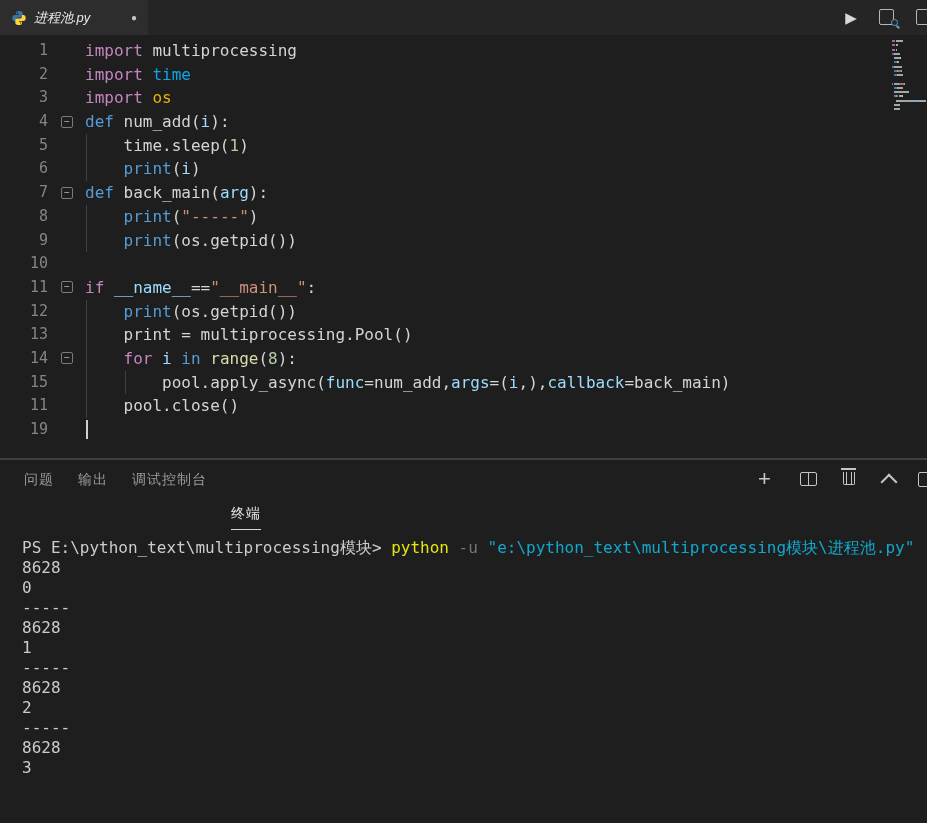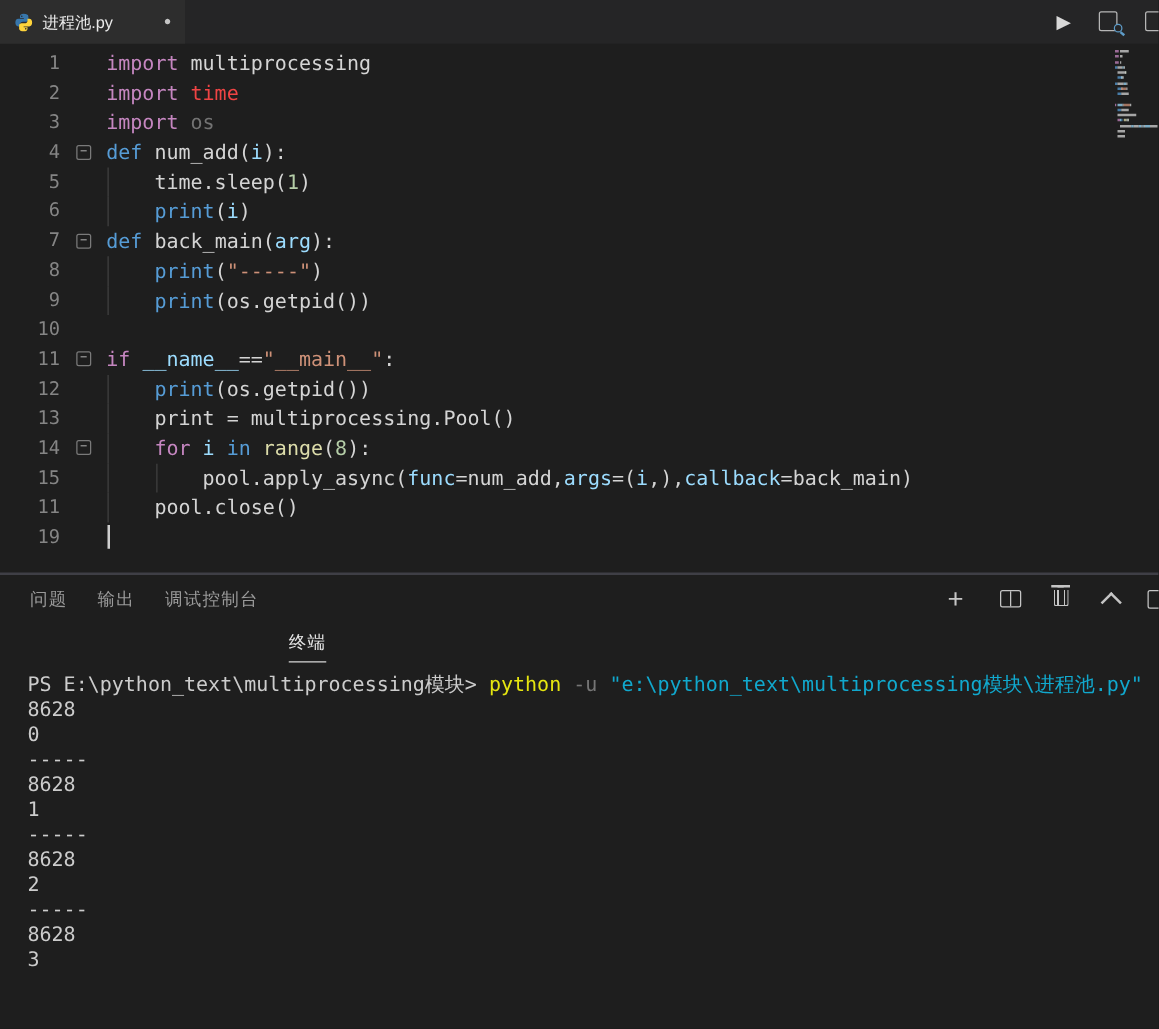--- a/index.html
+++ b/index.html
@@ -2,21 +2,21 @@
 <html><head>
 <meta charset="utf-8">
 <style>
   html,body{margin:0;padding:0;background:#1e1e1e;}
   .window{position:relative;width:927px;height:823px;background:#1e1e1e;overflow:hidden;
           font-family:"Liberation Sans",sans-serif;-webkit-font-smoothing:antialiased;}
 
   
   .tabbar{position:absolute;top:0;left:0;width:100%;height:35px;background:#252526;}
   .tab{position:absolute;left:0;top:0;width:148px;height:35px;background:#2d2d2d;
-       display:flex;align-items:center;padding:0 11px;box-sizing:border-box;}
+       display:flex;align-items:center;padding:0 11px;box-sizing:border-box;font-style:italic;}
   .pylogo{width:16px;height:16px;flex:none;margin-right:7px;}
   .tab-title{color:#e9e9e9;font-size:13px;white-space:nowrap;}
   .dirty-dot{margin-left:auto;color:#c5c5c5;font-size:10px;}
   .run-btn{position:absolute;left:840px;top:7px;width:22px;height:22px;color:#d8d8d8;
            font-size:15px;line-height:22px;text-align:center;cursor:pointer;}
   .search-ic{position:absolute;left:879px;top:9px;width:15px;height:16px;
              border:1.5px solid #b6b6b6;border-radius:2px;box-sizing:border-box;}
   .search-ic .lens{position:absolute;right:-5px;bottom:-2px;width:7px;height:7px;
                    border:1.7px solid #5e9cc8;border-radius:50%;background:#252526;box-sizing:border-box;}
   .search-ic .handle{position:absolute;right:-7px;bottom:-4px;width:4px;height:1.7px;
@@ -92,22 +92,22 @@
     <div class="search-ic">
       <span class="lens"></span>
       <span class="handle"></span>
     </div>
     <div class="clip-ic"></div>
   </div>
 
   <div class="editor">
     <div>
         <div class="code-line"><span class="ln">1</span><span class="foldcol"></span><span class="codetxt"><span style="color: rgb(197, 134, 192);">import</span><span style="color: rgb(212, 212, 212);"> multiprocessing</span></span></div>
-        <div class="code-line"><span class="ln">2</span><span class="foldcol"></span><span class="codetxt"><span style="color: rgb(197, 134, 192);">import</span><span style="color: #ef4444;"> time</span></span></div>
-        <div class="code-line"><span class="ln">3</span><span class="foldcol"></span><span class="codetxt"><span style="color: rgb(197, 134, 192);">import</span><span style="color: #737373;"> os</span></span></div>
+        <div class="code-line"><span class="ln">2</span><span class="foldcol"></span><span class="codetxt"><span style="color: rgb(197, 134, 192);">import</span><span style="color: #0ea5e9;"> time</span></span></div>
+        <div class="code-line"><span class="ln">3</span><span class="foldcol"></span><span class="codetxt"><span style="color: rgb(197, 134, 192);">import</span><span style="color: #eab308;"> os</span></span></div>
         <div class="code-line"><span class="ln">4</span><span class="foldcol"><span class="fold-box">−</span></span><span class="codetxt"><span style="color: rgb(86, 156, 214);">def</span><span style="color: rgb(212, 212, 212);"> num_add(</span><span style="color: rgb(156, 220, 254);">i</span><span style="color: rgb(212, 212, 212);">):</span></span></div>
         <div class="code-line"><span class="ln">5</span><span class="foldcol"></span><span class="codetxt"><span class="guide" style="left: 1px;"></span><span style="color: rgb(212, 212, 212);">    time.sleep(</span><span style="color: rgb(181, 206, 168);">1</span><span style="color: rgb(212, 212, 212);">)</span></span></div>
         <div class="code-line"><span class="ln">6</span><span class="foldcol"></span><span class="codetxt"><span class="guide" style="left: 1px;"></span><span style="color: rgb(212, 212, 212);">    </span><span style="color: rgb(86, 156, 214);">print</span><span style="color: rgb(212, 212, 212);">(</span><span style="color: rgb(156, 220, 254);">i</span><span style="color: rgb(212, 212, 212);">)</span></span></div>
         <div class="code-line"><span class="ln">7</span><span class="foldcol"><span class="fold-box">−</span></span><span class="codetxt"><span style="color: rgb(86, 156, 214);">def</span><span style="color: rgb(212, 212, 212);"> back_main(</span><span style="color: rgb(156, 220, 254);">arg</span><span style="color: rgb(212, 212, 212);">):</span></span></div>
         <div class="code-line"><span class="ln">8</span><span class="foldcol"></span><span class="codetxt"><span class="guide" style="left: 1px;"></span><span style="color: rgb(212, 212, 212);">    </span><span style="color: rgb(86, 156, 214);">print</span><span style="color: rgb(212, 212, 212);">(</span><span style="color: rgb(206, 145, 120);">"-----"</span><span style="color: rgb(212, 212, 212);">)</span></span></div>
         <div class="code-line"><span class="ln">9</span><span class="foldcol"></span><span class="codetxt"><span class="guide" style="left: 1px;"></span><span style="color: rgb(212, 212, 212);">    </span><span style="color: rgb(86, 156, 214);">print</span><span style="color: rgb(212, 212, 212);">(os.getpid())</span></span></div>
         <div class="code-line"><span class="ln">10</span><span class="foldcol"></span><span class="codetxt"></span></div>
         <div class="code-line"><span class="ln">11</span><span class="foldcol"><span class="fold-box">−</span></span><span class="codetxt"><span style="color: rgb(197, 134, 192);">if</span><span style="color: rgb(212, 212, 212);"> </span><span style="color: rgb(156, 220, 254);">__name__</span><span style="color: rgb(212, 212, 212);">==</span><span style="color: rgb(206, 145, 120);">"__main__"</span><span style="color: rgb(212, 212, 212);">:</span></span></div>
         <div class="code-line"><span class="ln">12</span><span class="foldcol"></span><span class="codetxt"><span class="guide" style="left: 1px;"></span><span style="color: rgb(212, 212, 212);">    </span><span style="color: rgb(86, 156, 214);">print</span><span style="color: rgb(212, 212, 212);">(os.getpid())</span></span></div>
         <div class="code-line"><span class="ln">13</span><span class="foldcol"></span><span class="codetxt"><span class="guide" style="left: 1px;"></span><span style="color: rgb(212, 212, 212);">    print = multiprocessing.Pool()</span></span></div>

